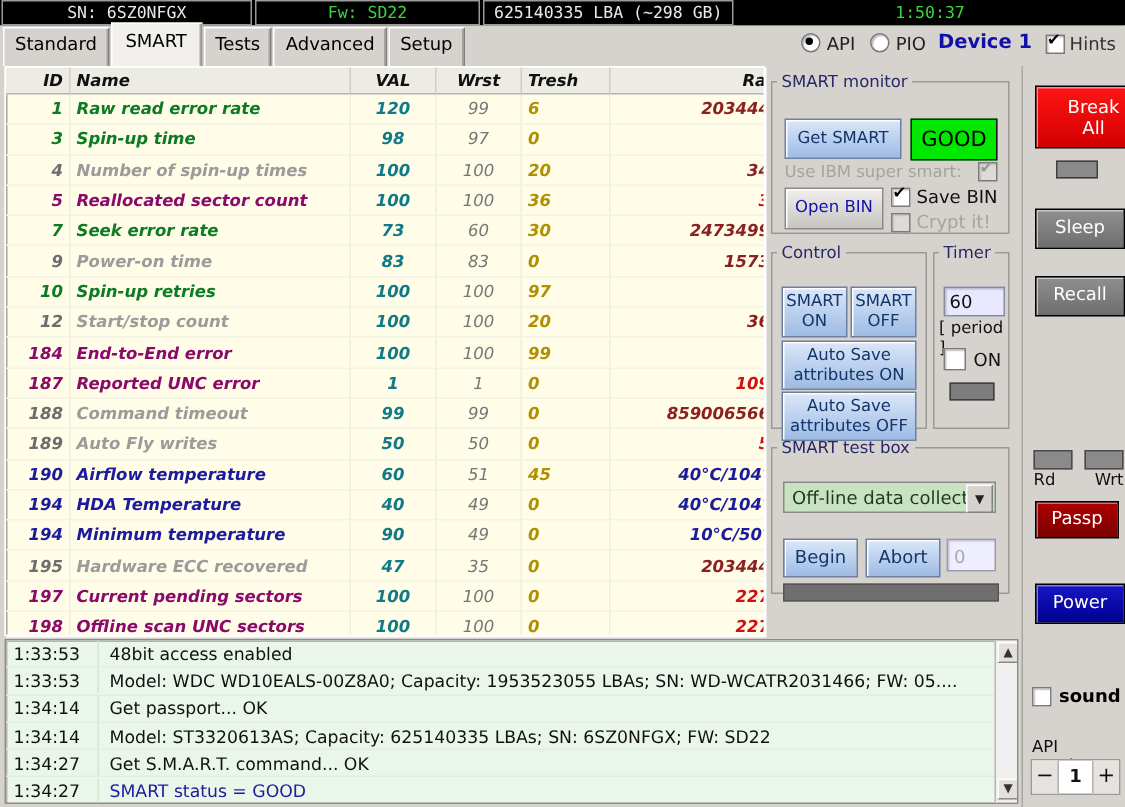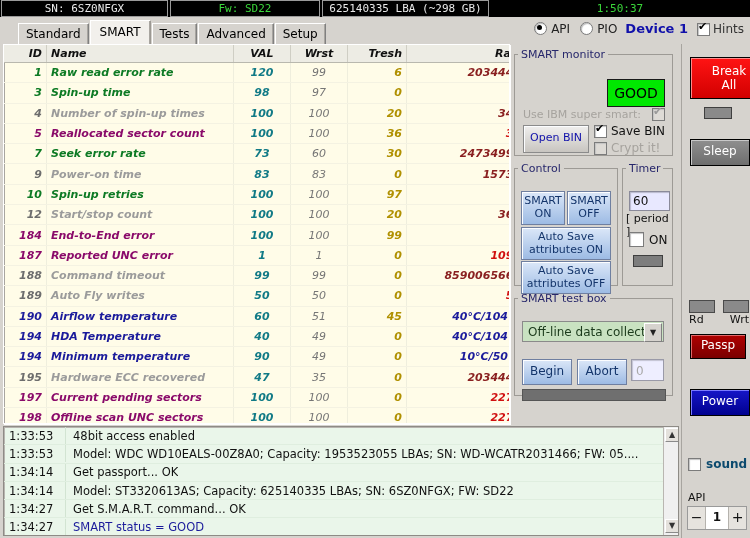--- a/index.html
+++ b/index.html
@@ -17,21 +17,21 @@
   .tcell{border:1px solid #9a9a9a;margin:0 1px;display:flex;align-items:center;justify-content:center;
          font-family:"DejaVu Sans Mono","Liberation Mono",monospace;font-size:11px;background:#000;}
   .tc1{width:188px;color:#3ec8b0;}
   .tc2{width:165px;color:#e9e9e9;}
   .tc3{width:148px;color:#3ad63a;}
   .tc4{width:165px;color:#e9e9e9;}
   .tc5{flex:1;border:none;color:#3ad63a;}
 
   
   .tabstrip{position:absolute;left:0;top:17px;width:750px;height:27px;background:#d6d3ce;}
-  .tabs{position:absolute;left:18px;top:1px;display:flex;align-items:flex-end;height:26px;}
+  .tabs{position:absolute;left:2px;top:1px;display:flex;height:26px;}
   .tab{
     background:#d6d3ce;border:1px solid #fff;border-right-color:#808080;border-bottom:none;
     padding:4px 7px 3px;margin-right:1px;font-size:12px;color:#000;line-height:13px;
     box-shadow:inset -1px 0 0 #a8a5a0;
   }
   .tab.active{
     background:#f2f0ec;font-weight:normal;padding:5px 9px 5px;margin-top:-3px;
     border:1px solid #fff;border-right-color:#9b9892;border-bottom:none;position:relative;z-index:3;
   }
   .radiogroup{position:absolute;right:62px;top:4px;display:flex;align-items:center;gap:4px;font-size:12px;color:#222;}
@@ -52,21 +52,21 @@
   table.smart{border-collapse:collapse;width:100%;table-layout:fixed;font-style:italic;}
   table.smart th{
     background:#edece4;font-size:11px;font-weight:bold;color:#111;height:17px;
     border-right:1px solid #cfcec4;border-bottom:1px solid #b9b8ae;padding:0 4px;
   }
   table.smart td{height:19.3px;font-size:11px;border-right:1px solid #efeedd;border-bottom:1px solid #f4f2e2;padding:0 4px;white-space:nowrap;overflow:hidden;}
   .c-id{width:34px;text-align:right;font-weight:bold;}
   .c-name{width:178px;text-align:left;font-weight:bold;}
   .c-val{width:48px;text-align:center;font-weight:bold;color:#117a86;}
   .c-wrst{width:48px;text-align:center;color:#767676;}
-  .c-tresh{width:50px;text-align:right;font-weight:bold;color:#b09000;}
+  .c-tresh{width:50px;text-align:left;font-weight:bold;color:#b09000;}
   .c-raw{width:110px;text-align:right;font-weight:bold;color:#8a2020;}
   .c-end{width:auto;}
   .nm-green{color:#0d7a24;}
   .nm-gray{color:#9b9b9b;}
   .nm-purple{color:#8a0a6a;}
   .nm-blue{color:#1b1b9b;}
   .id-green{color:#0d7a24;}
   .id-gray{color:#6d6d6d;}
   .id-purple{color:#8a0a6a;}
   .id-blue{color:#1b1b9b;}
@@ -134,21 +134,21 @@
      box-shadow:inset 1px 1px 0 #c8c8c8;line-height:23px;}
   .rwleds{position:absolute;left:7px;top:256px;width:60px;display:flex;justify-content:space-between;}
   .rwled{width:24px;height:11px;background:#8a8a8a;border:1px solid #4a4a4a;}
   .rwlabels{position:absolute;left:7px;top:269px;width:60px;display:flex;justify-content:space-between;
      font-size:11px;color:#111;}
   .btn-passp{left:8px;top:290px;width:54px;height:23px;background:linear-gradient(#b00000,#7a0000);line-height:21px;
      box-shadow:inset 1px 1px 0 #e06a6a;}
   .btn-power{left:8px;top:345px;width:58px;height:25px;background:linear-gradient(#1616c8,#00008f);line-height:23px;
      box-shadow:inset 1px 1px 0 #7a7aff;}
   .soundrow{position:absolute;left:6px;top:413px;display:flex;align-items:center;gap:5px;
-     font-size:12px;font-weight:bold;color:#0c4a6e;}
+     font-size:12px;font-weight:bold;color:#000000;}
   .apilabel{position:absolute;left:6px;top:447px;font-size:11px;color:#111;}
   .spinner{position:absolute;left:5px;top:462px;width:58px;height:22px;display:flex;border:1px solid #9a9a9a;background:#fff;}
   .spinner .sb{width:17px;background:#e6e3de;border-right:1px solid #b5b2ad;font-size:14px;text-align:center;line-height:20px;color:#111;}
   .spinner .sb.r{border-right:none;border-left:1px solid #b5b2ad;}
   .spinner .sv{flex:1;text-align:center;font-size:12px;font-weight:bold;line-height:20px;color:#111;}
 
   
   .logwrap{position:absolute;left:3px;top:426px;width:674px;height:108px;background:#eaf6ea;
      border:1px solid #8e8b86;box-shadow:inset 1px 1px 0 #b8b5b0;overflow:hidden;}
   .logrow{display:flex;height:17.3px;align-items:center;font-size:11.5px;border-bottom:1px solid #dfeedf;}
@@ -374,20 +374,21 @@
             <td class="c-end"></td>
           </tr>
         </tbody>
     </table>
   </div>
 
   <div class="panel">
 
     <fieldset class="gb gb-monitor">
       <legend>SMART monitor</legend>
+      <div class="btn btn-getsmart" style="line-height:23px;">Get SMART</div>
       <div class="goodbox">GOOD</div>
       <div class="ibmrow">
         <span>Use IBM super smart:</span>
         <span class="cbx dis on"></span>
       </div>
       <div class="btn gray btn-openbin" style="line-height:24px;">Open BIN</div>
       <div class="savebin">
         <span class="cbx on"></span>
         <span>Save BIN</span>
       </div>
@@ -441,20 +442,21 @@
     </fieldset>
   </div>
 
   <div class="rightcol">
     <div class="bigbtn btn-break">
       <div>Break</div>
       <div>All</div>
     </div>
     <div class="led2"></div>
     <div class="bigbtn btn-sleep">Sleep</div>
+    <div class="bigbtn btn-recall">Recall</div>
 
     <div class="rwleds">
       <span class="rwled"></span>
       <span class="rwled"></span>
     </div>
     <div class="rwlabels">
       <span>Rd</span>
       <span>Wrt</span>
     </div>
 

